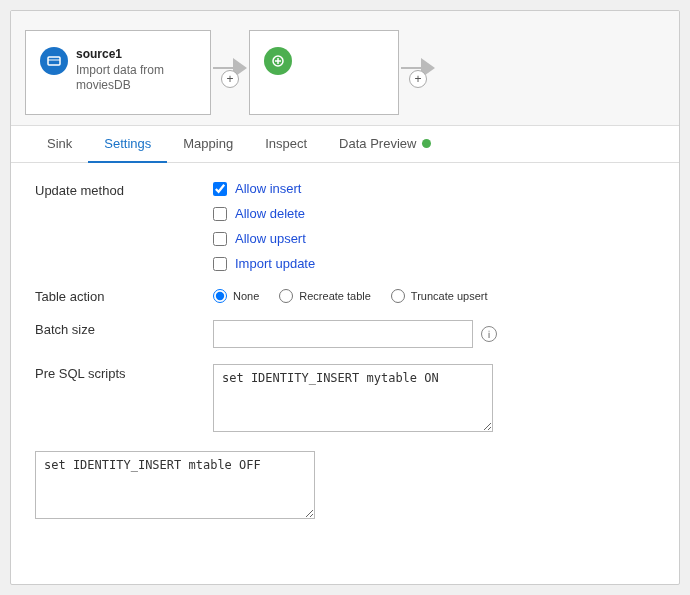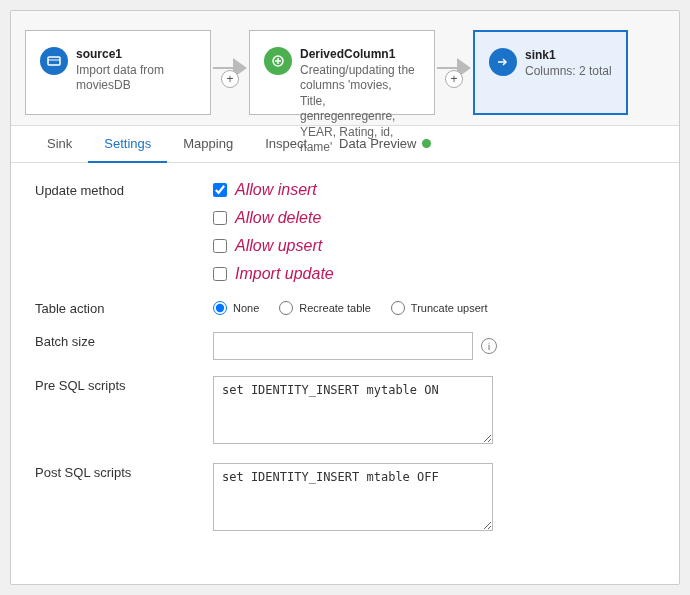--- a/index.html
+++ b/index.html
@@ -170,24 +170,23 @@
       align-items: center;
       gap: 8px;
       cursor: pointer;
     }
     .checkbox-item input[type="checkbox"] {
       width: 14px;
       height: 14px;
       cursor: pointer;
     }
     .checkbox-item label {
-      font-size: 16px;
-      color: #be185d;
-      cursor: pointer;
-      font-style: italic;
+      font-size: 13px;
+      color: #1d4ed8;
+      cursor: pointer;
     }
     .radio-group {
       display: flex;
       align-items: center;
       gap: 20px;
       padding-top: 2px;
     }
     .radio-item {
       display: flex;
       align-items: center;
@@ -290,49 +289,31 @@
 
       <div class="pipeline-node" style="min-width:150px;">
         <div class="node-inner">
           <div class="node-icon green">
             <svg width="14" height="14" viewBox="0 0 14 14" fill="none">
               <circle cx="7" cy="7" r="5" stroke="white" stroke-width="1.5" fill="none"></circle>
               <line x1="4" y1="7" x2="10" y2="7" stroke="white" stroke-width="1.5"></line>
               <line x1="7" y1="4" x2="7" y2="10" stroke="white" stroke-width="1.5"></line>
             </svg>
           </div>
-          <div>
-            <div class="node-title">DerivedColumn1</div>
-            <div class="node-subtitle">Creating/updating the columns 'movies, Title, genregenregenre, YEAR, Rating, id, name'</div>
-          </div>
         </div>
       </div>
 
       <div class="arrow-connector" style="margin: 0 2px; display:flex; flex-direction:column; align-items:center;">
         <div style="display:flex; align-items:center;">
           <div style="width:20px; height:2px; background:#bbb;"></div>
           <div class="chevron"></div>
         </div>
         <div class="plus-btn">+</div>
       </div>
 
-      <div class="pipeline-node active" style="min-width:120px;">
-        <div class="node-inner">
-          <div class="node-icon blue">
-            <svg width="14" height="14" viewBox="0 0 14 14" fill="none">
-              <line x1="2" y1="7" x2="10" y2="7" stroke="white" stroke-width="1.5"></line>
-              <polyline points="7,4 10,7 7,10" stroke="white" stroke-width="1.5" fill="none"></polyline>
-            </svg>
-          </div>
-          <div>
-            <div class="node-title">sink1</div>
-            <div class="node-subtitle">Columns: 2 total</div>
-          </div>
-        </div>
-      </div>
     </div>
   </div>
 
   <div class="tabs-bar">
     <div class="tab">Sink</div>
     <div class="tab active">Settings</div>
     <div class="tab">Mapping</div>
     <div class="tab">Inspect</div>
     <div class="tab tab-data-preview">
       <span>Data Preview</span>
@@ -393,20 +374,19 @@
     </div>
 
     <div class="form-row">
       <div class="form-label">Pre SQL scripts</div>
       <div class="form-control">
         <textarea class="textarea-input" style="">set IDENTITY_INSERT mytable ON</textarea>
       </div>
     </div>
 
     <div class="form-row">
-      <div class="form-label">Post SQL scripts</div>
       <div class="form-control">
         <textarea class="textarea-input" style="">set IDENTITY_INSERT mtable OFF</textarea>
       </div>
     </div>
 
   </div>
 </div>
 
 </body></html>

